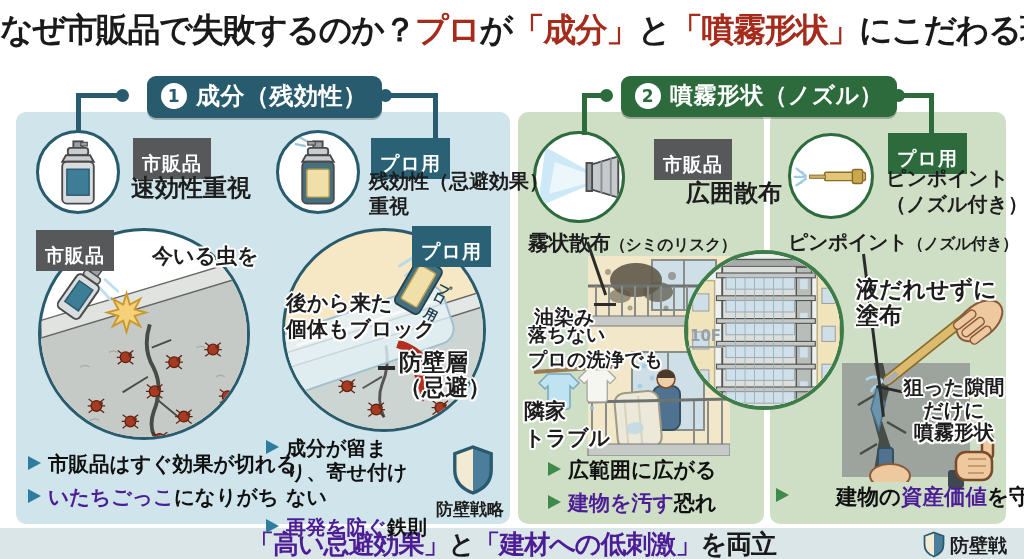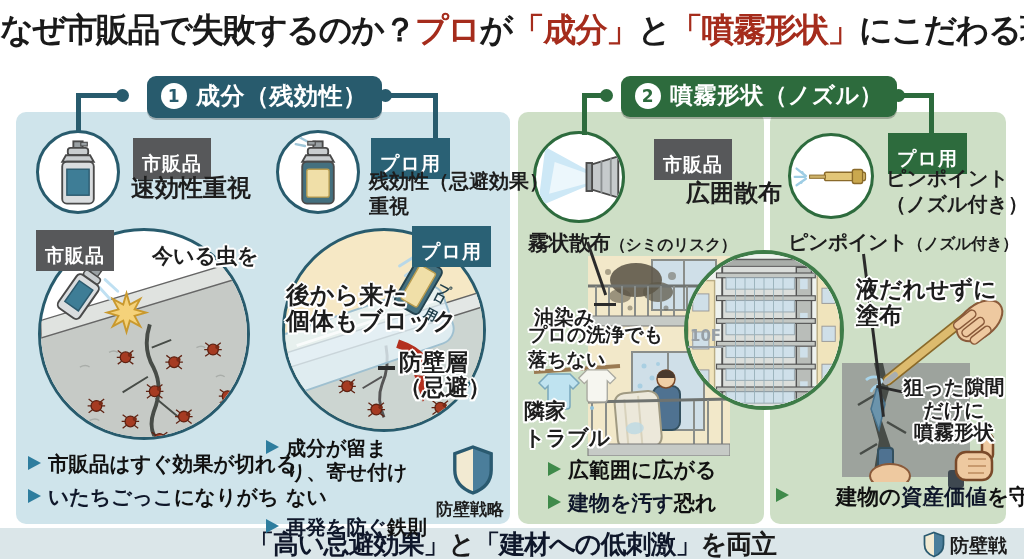--- a/index.html
+++ b/index.html
@@ -21,21 +21,21 @@
   .gray{background:#57585a;} .teal{background:#2a6175;} .green{background:#2d6b3d;}
   .cap{position:absolute;font-weight:900;color:#1d1d1d;z-index:6;white-space:nowrap;}
   .wrapcap{white-space:normal;}
   .circ{position:absolute;border-radius:50%;background:#fff;overflow:hidden;box-sizing:border-box;z-index:2;}
   .halo{text-shadow:2px 0 0 #fff,-2px 0 0 #fff,0 2px 0 #fff,0 -2px 0 #fff,
         1.5px 1.5px 0 #fff,-1.5px 1.5px 0 #fff,1.5px -1.5px 0 #fff,-1.5px -1.5px 0 #fff;}
   .bul{position:absolute;display:flex;flex-direction:column;font-weight:900;color:#111;z-index:6;}
   .bul .li{display:flex;gap:7px;align-items:flex-start;line-height:1.22;}
   .arr{flex:0 0 auto;width:0;height:0;border-top:7px solid transparent;border-bottom:7px solid transparent;margin-top:4px;}
   .arr.t{border-left:13px solid #2e7d9e;} .arr.g{border-left:13px solid #3f8a4a;}
-  .red{color:#0f172a;}
+  .red{color:#4c1d95;}
   .leader{position:absolute;background:#2b2b2b;z-index:5;}
   .footer{position:absolute;left:0;top:528px;width:1024px;height:31px;background:#dbe6e9;}
   .footer-text{position:absolute;left:0;top:529px;width:1024px;text-align:center;font-size:26px;
                font-weight:900;letter-spacing:-1px;line-height:30px;white-space:nowrap;}
   .brand{position:absolute;font-weight:900;z-index:7;}
   .vcan{position:absolute;writing-mode:vertical-rl;font-weight:900;font-size:13px;color:#1f3d49;z-index:6;}
   svg{display:block;}
 </style>
 </head>
 <body>
@@ -195,21 +195,21 @@
         <rect x="-9" y="-8" width="19" height="7" rx="3" fill="#c9cdcf" stroke="#444" stroke-width="1.5"></rect>
         <rect x="-14" y="-1" width="29" height="54" rx="5" fill="#44707f" stroke="#24434f" stroke-width="2"></rect>
         <rect x="-9" y="6" width="19" height="40" rx="2" fill="#f0dfa8" stroke="#b99c4e" stroke-width="1.5"></rect>
       </g>
       <path d="M116,116 Q152,128 146,156" fill="none" stroke="#b3301f" stroke-width="9"></path>
       <polygon points="133,148 162,152 142,176" fill="#b3301f"></polygon>
       <use href="#bgF" x="160" y="182"></use>
     </svg>
   </div>
   <div class="badge teal" style="left:412px;top:226px;">プロ用</div>
-  <div class="cap halo" style="left:286px;top:282px;font-size:24px;line-height:26px;">
+  <div class="cap halo" style="left:286px;top:290px;font-size:21px;line-height:26px;">
     <div>後から来た</div>
     <div>個体もブロック</div>
   </div>
   <div class="vcan" style="left:436px;top:272px;transform:rotate(28deg);">プロ用</div>
   <div class="leader" style="left:378px;top:366px;width:17px;height:3.5px;"></div>
   <div class="cap halo" style="left:399px;top:350px;font-size:23px;line-height:25px;">
     <div>防壁層</div>
     <div>（忌避）</div>
   </div>
 
@@ -302,22 +302,22 @@
     </g>
     <g fill="#8fc0d8">
         <circle cx="22" cy="158" r="2"></circle>
         <circle cx="58" cy="152" r="2"></circle>
       </g>
   </svg>
 
   <div class="cap halo" style="left:534px;top:304px;font-size:20px;">油染み</div>
   <div class="leader" style="left:594px;top:303px;width:22px;height:3px;"></div>
   <div class="cap halo" style="left:528px;top:322px;font-size:19px;line-height:25px;">
+    <div>落ちない</div>
     <div>プロの洗浄でも</div>
-    <div>落ちない</div>
   </div>
   <div class="cap halo" style="left:524px;top:398px;font-size:21px;line-height:27px;">
     <div>隣家</div>
     <div>トラブル</div>
   </div>
 
   <div class="bul" style="left:548px;top:458px;font-size:21px;gap:7px;">
     <div class="li">
       <span class="arr g"></span>
       <span><span>広範囲に広がる</span><span class="red"></span><span></span></span>

